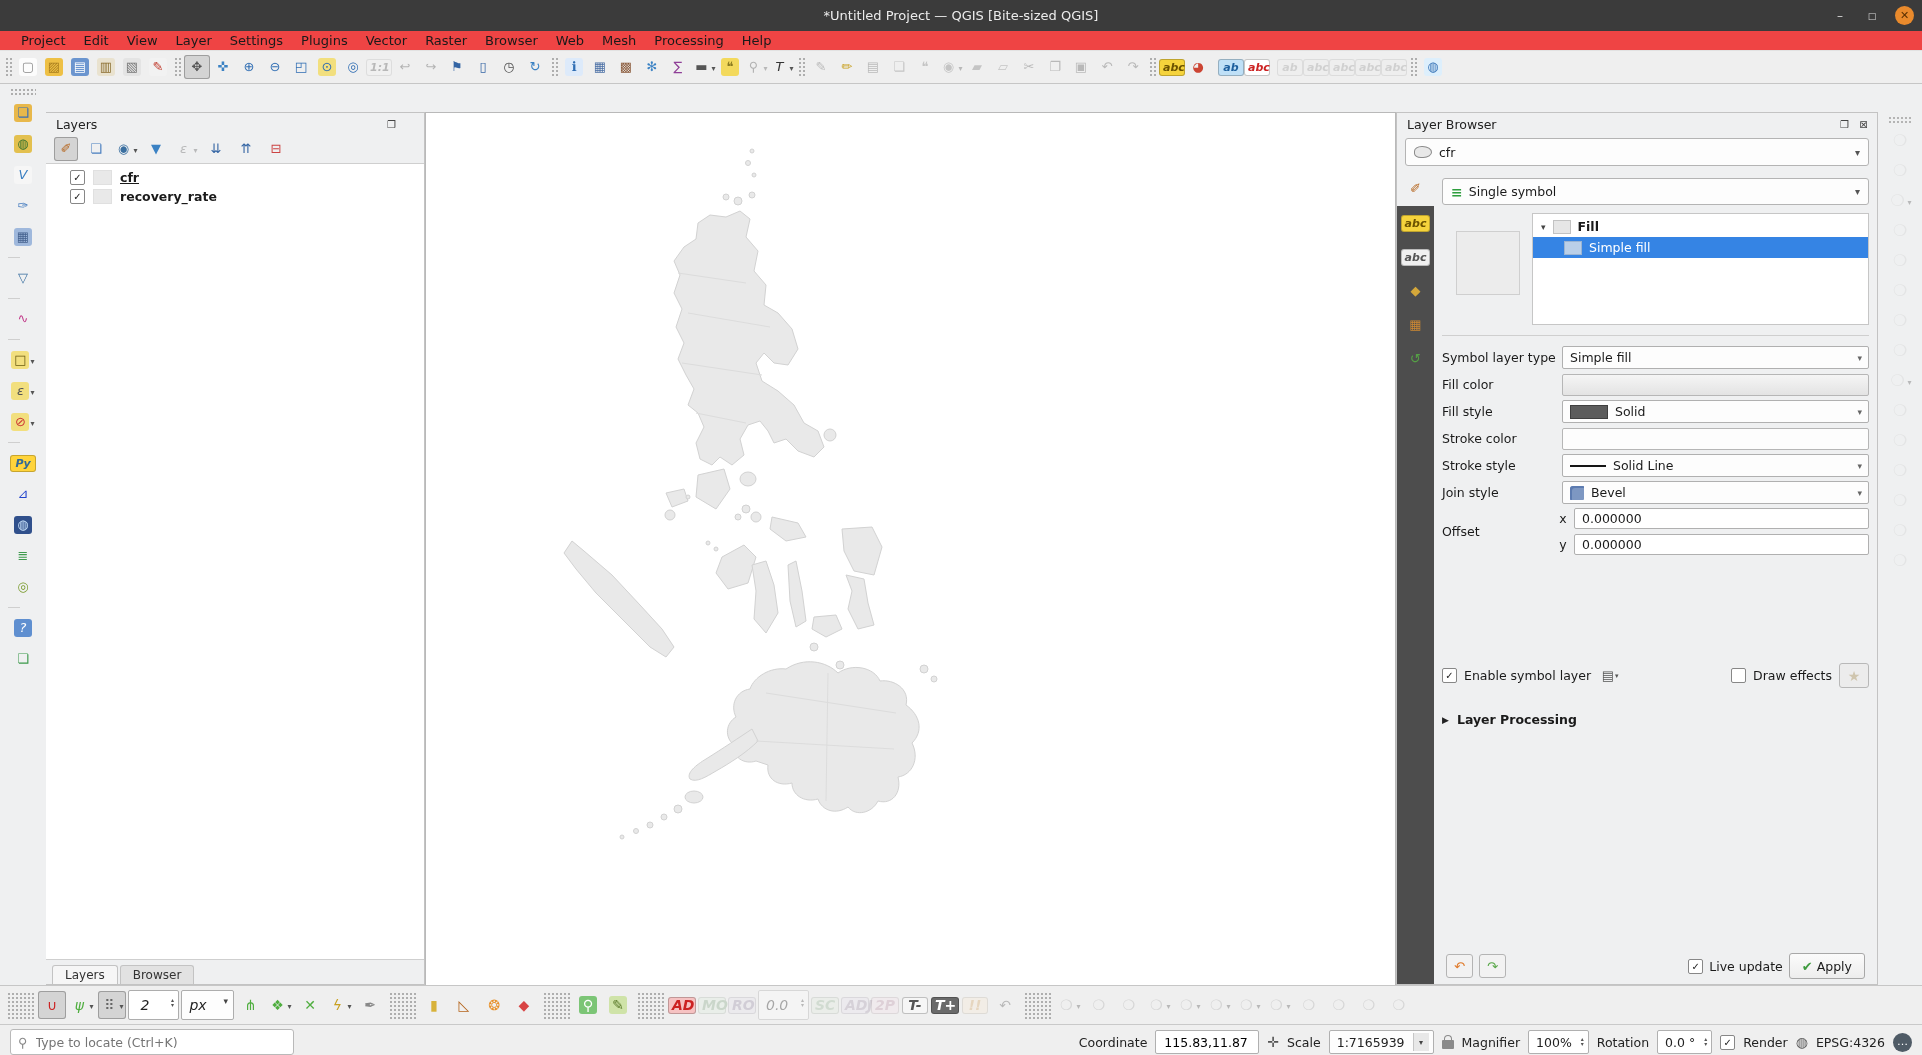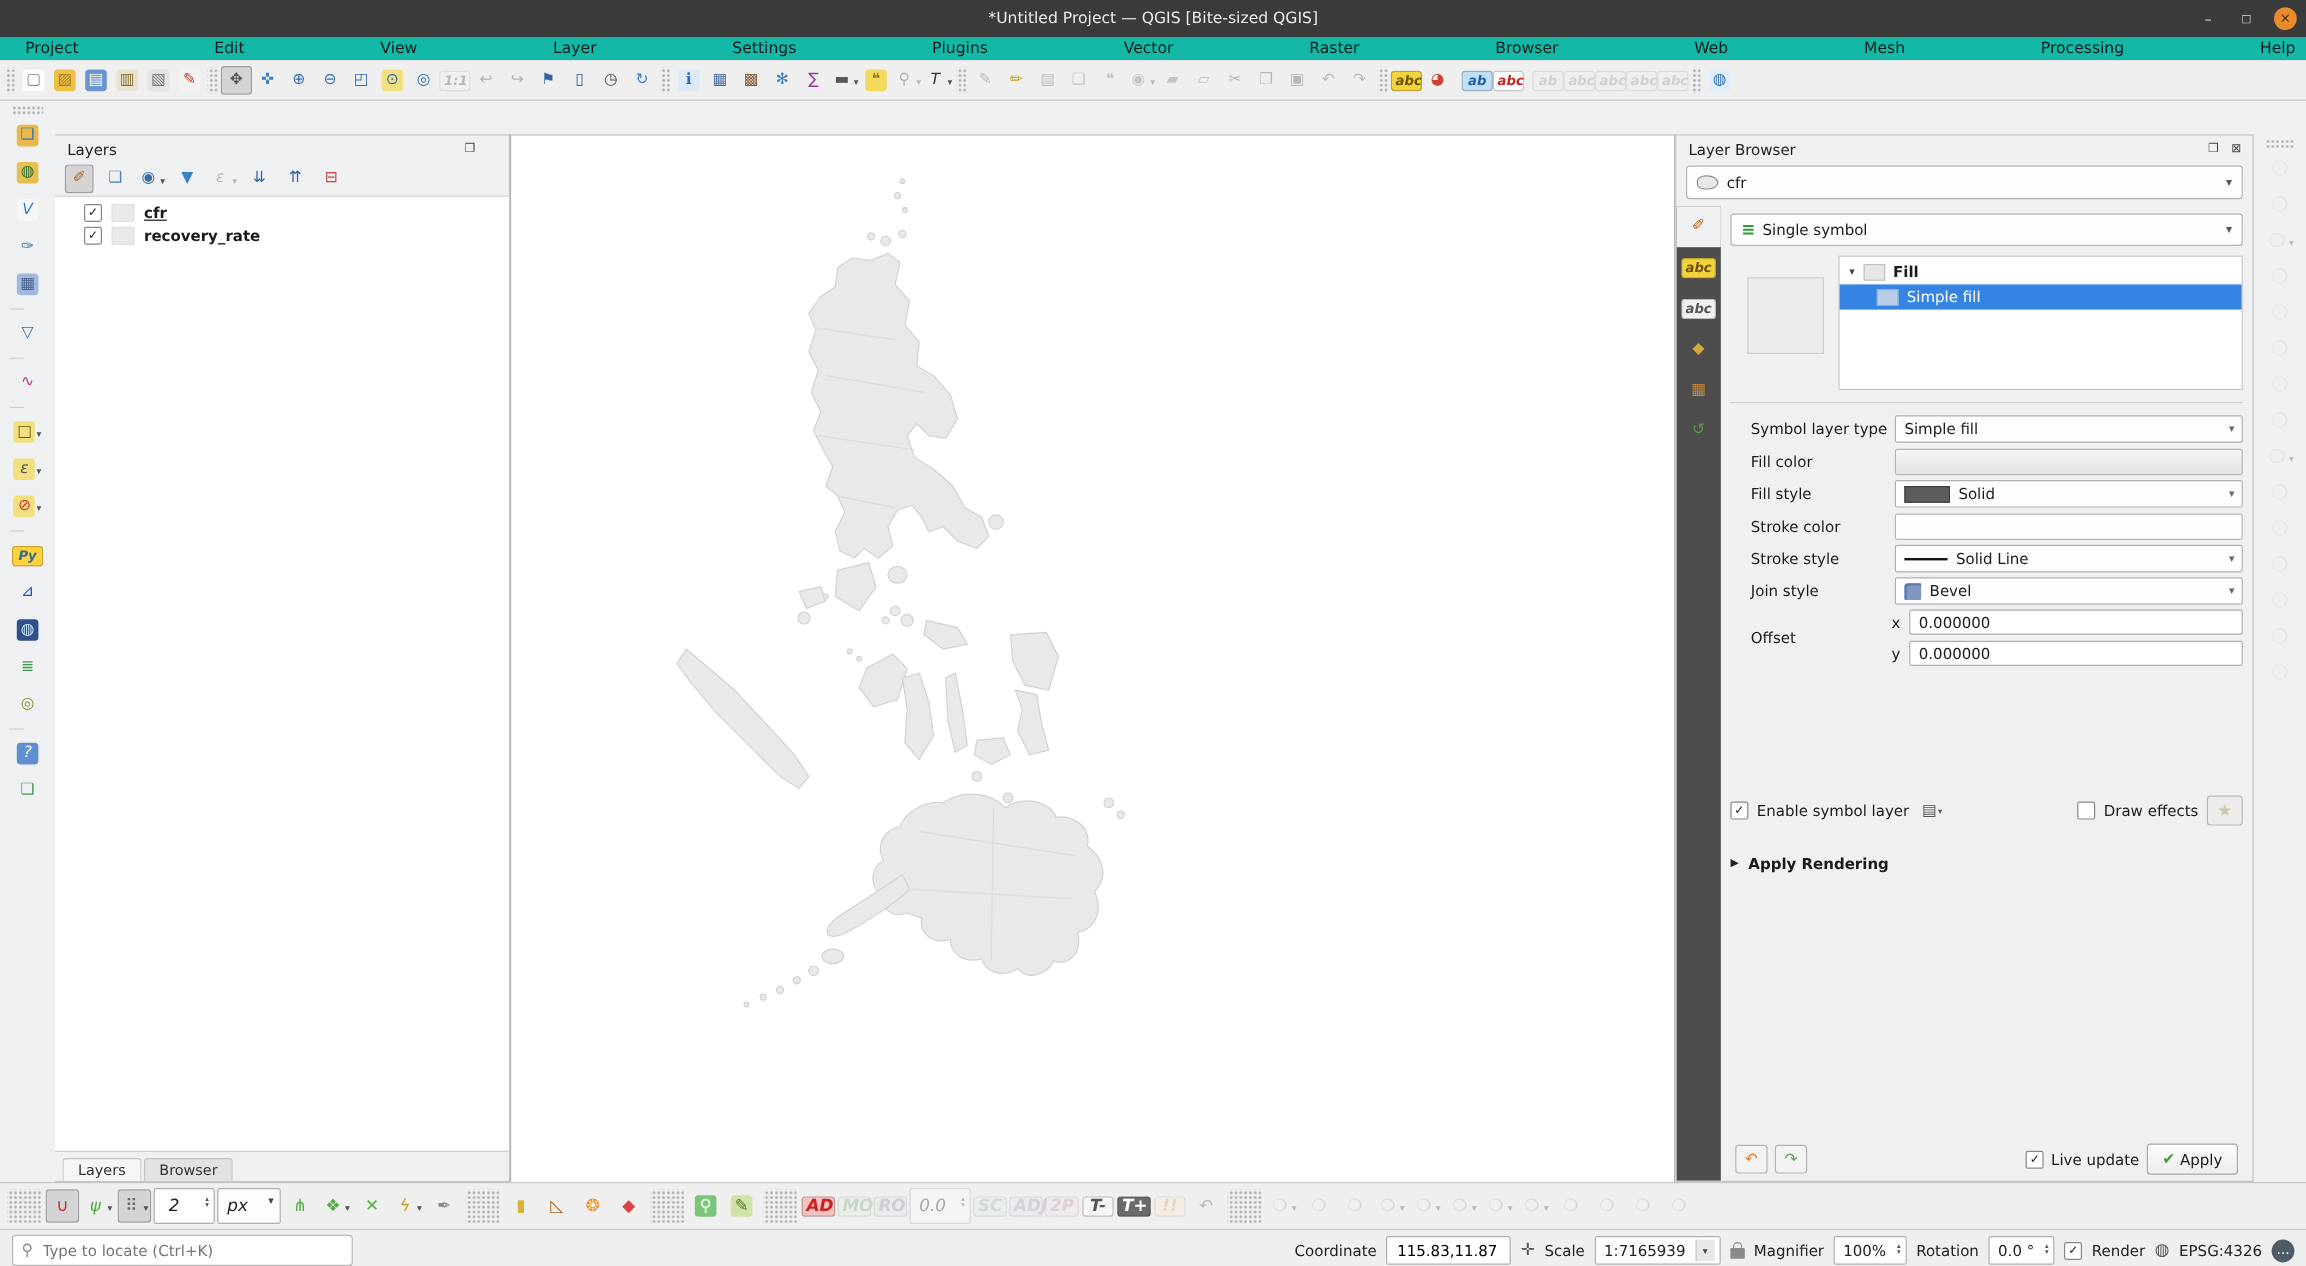--- a/index.html
+++ b/index.html
@@ -5,21 +5,21 @@
   html,body{margin:0;padding:0;background:#9a9a9a;}
   #app{position:relative;width:1922px;height:1055px;background:#eff0f1;font-family:"DejaVu Sans",sans-serif;font-size:12px;color:#1a1a1a;overflow:hidden;user-select:none;}
   
   .titlebar{height:31px;background:#3b3b3b;display:flex;align-items:center;justify-content:center;position:relative;}
   .title{color:#ececec;font-size:13px;font-weight:400;}
   .wcontrols{position:absolute;right:8px;top:0;height:31px;display:flex;align-items:center;gap:14px;}
   .wc{color:#d8d8d8;font-size:12px;width:18px;height:18px;display:flex;align-items:center;justify-content:center;}
   .wc.max{font-size:9px;border:0;}
   .wc.close{background:#e98a2c;color:#5a3000;border-radius:50%;width:19px;height:19px;font-size:11px;font-weight:700;}
   
-  .menubar{height:19px;background:#14b8a6;display:flex;align-items:center;padding-left:12px;justify-content:space-between;}
+  .menubar{height:19px;background:#ef4444;display:flex;align-items:center;padding-left:12px;}
   .menu-item{padding:0 9px;font-size:13px;line-height:19px;}
   
   .tb{width:26px;height:24px;border-radius:3px;display:inline-flex;align-items:center;justify-content:center;position:relative;flex:0 0 auto;}
   .tb .g{min-width:18px;height:18px;line-height:18px;text-align:center;border-radius:3px;background:var(--c,transparent);color:var(--fg,#4a4a4a);font-size:13px;}
   .tb .arr::before{content:"▾";font-size:8px;color:#555;margin-left:1px;}
   .tb.active{background:#d4d4d4;box-shadow:inset 0 0 0 1px #9e9e9e;}
   .tb.disabled{opacity:.35;}
   .tb.grip{width:9px;height:22px;border-radius:0;background-image:radial-gradient(#aeaeae 1px,transparent 1.2px);background-size:4px 4px;background-position:1px 1px;margin:0 2px;}
   .tb.sep{width:7px;height:22px;border-radius:0;}
   .tb.sep::before{content:"";width:1px;height:20px;background:#cfcfcf;}
@@ -76,21 +76,21 @@
   .sympreview{width:62px;height:62px;margin:18px 0 0 14px;background:#ececec;border:1px solid #cfcfcf;}
   .symtree{flex:1;background:#fff;border:1px solid #c6c6c6;padding-top:2px;}
   .trow{height:21px;display:flex;align-items:center;gap:7px;padding-left:8px;font-size:12.5px;}
   .trow.group b{font-size:12.5px;}
   .trow .texp{font-size:9px;color:#444;}
   .tswatch{width:16px;height:12px;border:1px solid #c2c2c2;background:#e6e6e6;}
   .trow.sel{background:#3584e4;color:#fff;padding-left:31px;}
   .trow.sel .tswatch{background:#b9cfe8;border-color:#9ab4d2;}
   .hdiv{height:1px;background:#cfcfcf;margin:10px 0 8px 0;}
   .prow{display:flex;align-items:center;min-height:27px;gap:4px;}
-  .plabel{width:116px;flex:0 0 auto;font-size:12.5px;color:#1a1a1a;margin-left:17px;}
+  .plabel{width:116px;flex:0 0 auto;font-size:12.5px;color:#1a1a1a;}
   .pcombo{flex:1;height:21px;background:#fdfdfd;border:1px solid #b0b0b0;border-radius:2px;display:flex;align-items:center;gap:7px;padding:0 18px 0 7px;font-size:12.5px;position:relative;}
   .pcombo .combo-arr{position:absolute;right:6px;color:#666;font-size:9px;}
   .pinput{flex:1;height:19px;background:#fff;border:1px solid #b0b0b0;border-radius:2px;display:flex;align-items:center;padding:0 7px;font-size:12.5px;}
   .colorbar{flex:1;height:20px;border:1px solid #b6b6b6;border-radius:2px;}
   .colorbar.fillc{background:linear-gradient(#f5f5f5,#e3e3e3);}
   .colorbar.strokec{background:#fdfdfd;}
   .swdark{width:36px;height:12px;background:#5c5c5c;border:1px solid #3f3f3f;}
   .linesw{width:36px;height:2px;background:#151515;}
   .bevelic{width:14px;height:14px;background:#7d97c2;border-radius:3px 1px 1px 1px;box-shadow:inset 2px 2px 0 #5c7bb0;}
   .offrow{display:flex;align-items:center;margin-top:2px;}
@@ -654,21 +654,21 @@
               <span class="ddov">▤</span>
               <span class="flexsp"></span>
               <span class="cbx"></span>
               <span>Draw effects</span>
               <span class="starbtn">
                   <span>★</span>
                 </span>
             </div>
             <div class="lr-row">
               <span class="exp">▶</span>
-              <span>Apply Rendering</span>
+              <span>Layer Processing</span>
             </div>
             <div class="sspacer"></div>
             <div class="sbottom">
               <span class="ubtn undo">↶</span>
               <span class="ubtn redo">↷</span>
               <span class="flexsp"></span>
               <span class="cbx checked"></span>
               <span>Live update</span>
               <span class="applybtn">
                 <i class="chk">✔</i>

